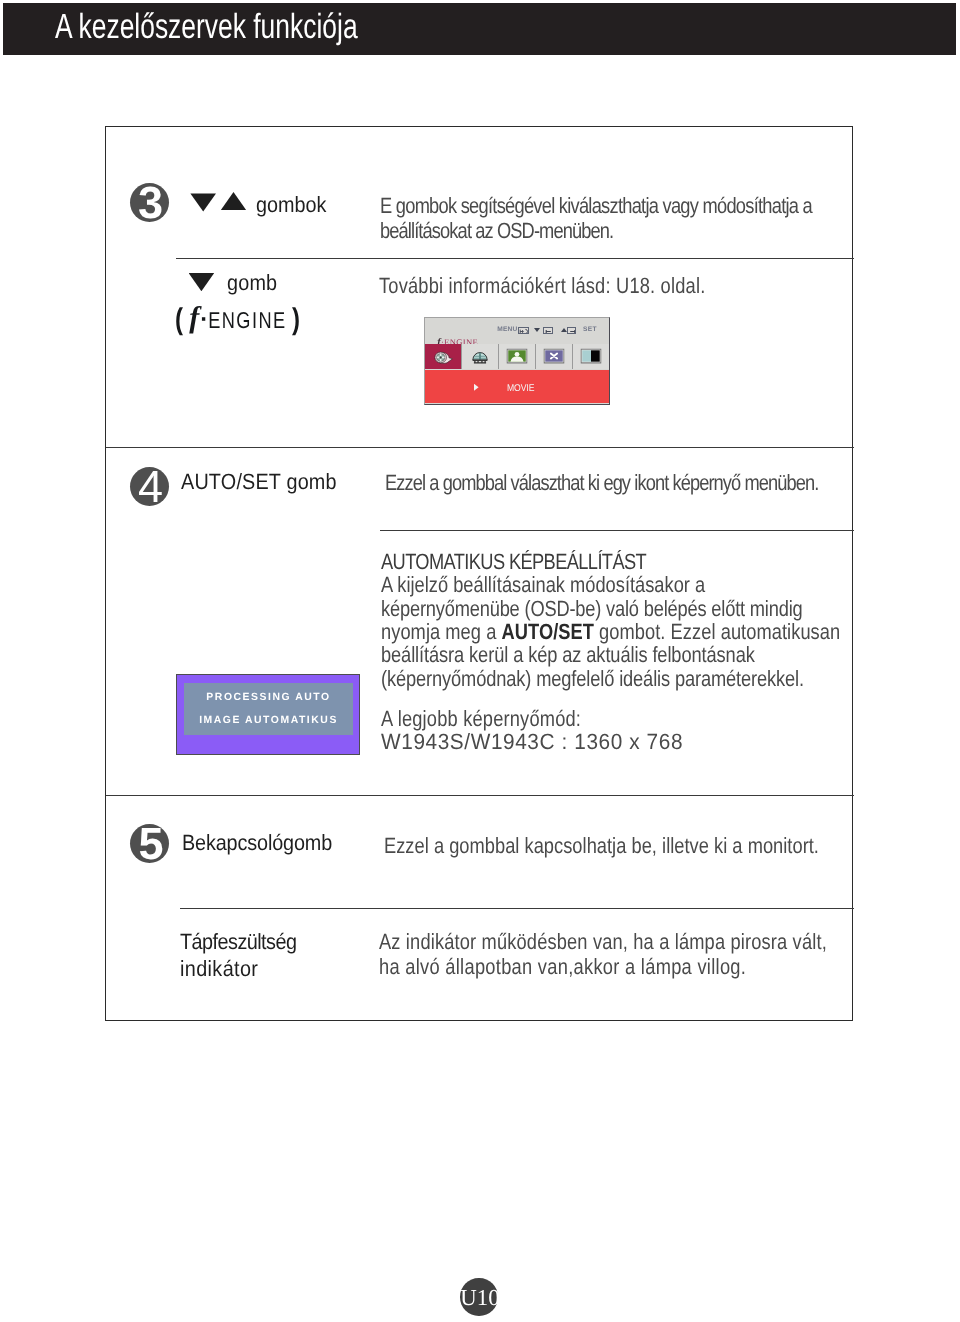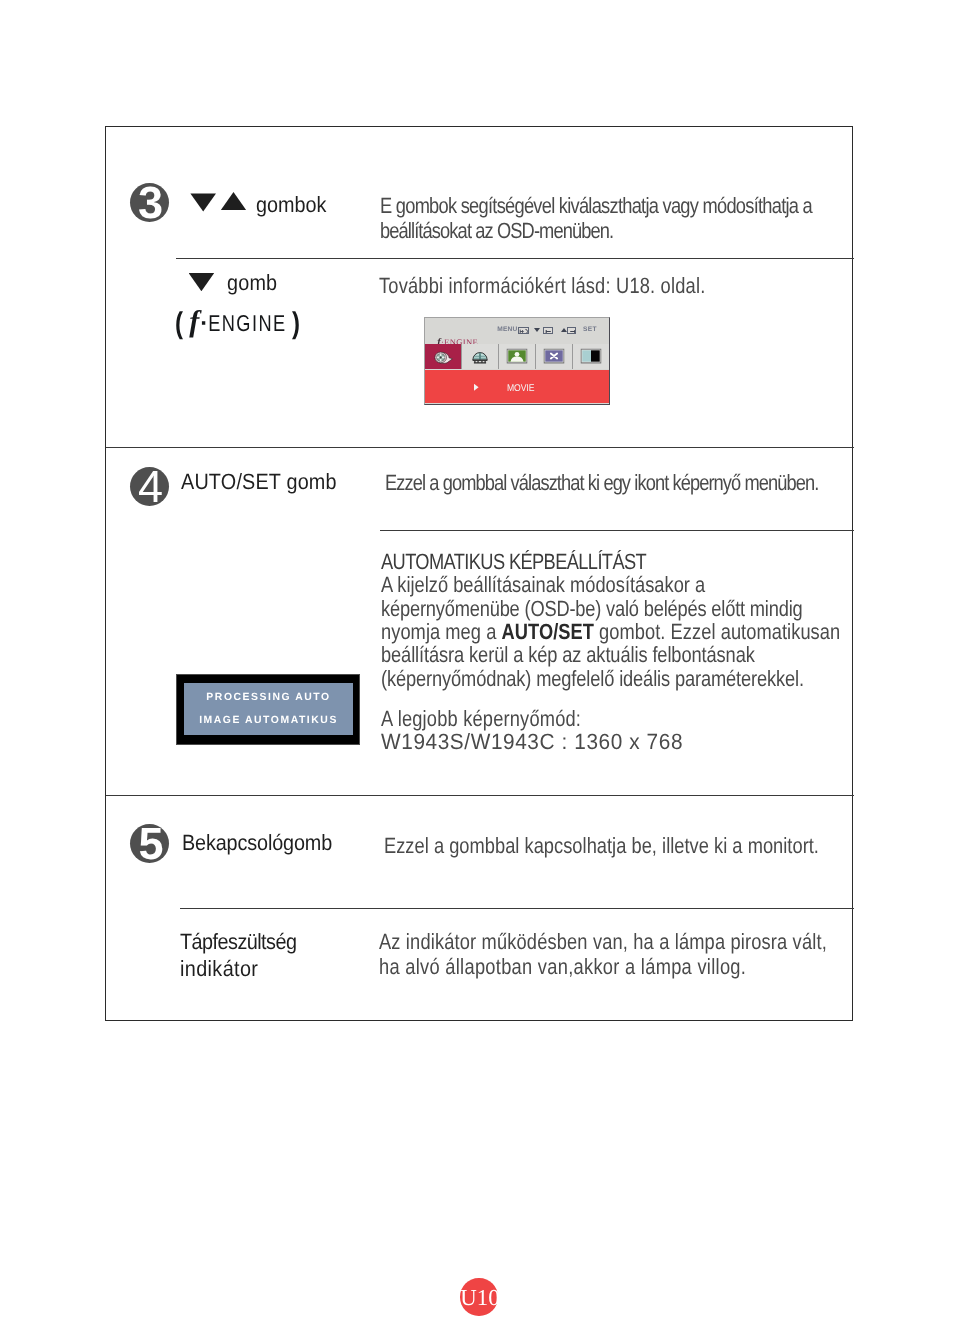--- a/index.html
+++ b/index.html
@@ -34,21 +34,21 @@
   line-height:39px;text-align:center;font-weight:bold;letter-spacing:-2px;
   transform:scaleX(1.0);transform-origin:50% 50%;font-family:"Liberation Sans",sans-serif;}
 .circ.thin span{font-weight:normal;}
 
 
 .tri{position:absolute;width:25.6px;height:18.2px;background:#1e1e1e;}
 .tri.dn{clip-path:polygon(0% 0%,100% 0%,50% 100%);}
 .tri.up{clip-path:polygon(50% 0%,100% 100%,0% 100%);}
 
 
-.feng{position:absolute;white-space:nowrap;color:#16181a;font-size:24px;line-height:36px;}
+.feng{position:absolute;white-space:nowrap;color:#16181a;font-size:24px;line-height:28px;}
 .feng .par{font-size:30px;font-weight:bold;vertical-align:-2px;display:inline-block;transform:scaleX(0.8);}
 .feng .f{font-family:"Liberation Serif",serif;font-style:italic;font-weight:bold;font-size:30px;letter-spacing:1px;}
 .feng .dot{font-weight:bold;}
 .feng .en{font-size:18.2px;letter-spacing:1.45px;display:inline-block;transform:scaleY(1.26);transform-origin:50% 62%;}
 
 
 #osd{position:absolute;left:424px;top:317px;width:186px;height:88px;background:#d7d7d4;
   border-top:1.4px solid #a2a2a2;border-left:1.4px solid #a2a2a2;
   border-right:1.4px solid #4a4a52;border-bottom:1.4px solid #4a4a52;box-sizing:border-box;}
 #osd .top{position:absolute;left:0;top:0;width:100%;height:26px;background:#d7d7d4;}
@@ -65,34 +65,37 @@
 #osd .cell{flex:1 1 0;position:relative;border-right:1px solid #9a9a9a;box-sizing:border-box;background:#dcdcda;}
 #osd .cell:last-child{border-right:none;}
 #osd .cell.sel{background:#a82048;}
 #osd .cell svg{position:absolute;left:50%;top:50%;transform:translate(-50%,-50%);}
 #osd .cell.sel svg{transform:translate(-48%,-38%);}
 #osd .panel{position:absolute;left:0;top:51.5px;width:100%;height:33.2px;background:#ef4444;}
 #osd .panel .mv{position:absolute;left:81.5px;top:14.6px;color:#f4f4f4;font-size:9.8px;line-height:10px;letter-spacing:-0.1px;font-weight:normal;display:inline-block;transform:scaleX(0.88);transform-origin:left top;font-family:"Liberation Sans",sans-serif;}
 #osd .panel .ar{position:absolute;left:49px;top:14.2px;width:4.6px;height:7.0px;background:#f4f4f4;clip-path:polygon(0% 0%,100% 50%,0% 100%);}
 
 
-#pbox{position:absolute;left:176px;top:674px;width:184px;height:71px;background:#000000;border:1.5px solid #4d4d4d;box-sizing:border-box;}
+#pbox{position:absolute;left:176px;top:674px;width:184px;height:81px;background:#8b5cf6;border:1.5px solid #4d4d4d;box-sizing:border-box;}
 #pbox .inner{position:absolute;left:7px;top:8px;width:169px;height:52px;background:#7e93ae;}
 #pbox .l{position:absolute;left:0;width:169px;text-align:center;color:#ffffff;font-size:10.4px;font-weight:bold;letter-spacing:1.55px;line-height:10px;}
 
 
-#pg{position:absolute;left:460.3px;top:1278.1px;width:37.5px;height:37.5px;border-radius:50%;background:#ef4444;}
+#pg{position:absolute;left:460.3px;top:1278.1px;width:37.5px;height:37.5px;border-radius:50%;background:#404040;}
 #pg span{position:absolute;left:0;top:0;width:37.5px;height:37.5px;color:#fff;font-family:"Liberation Serif",serif;
   font-size:22.8px;line-height:39.6px;text-align:center;letter-spacing:0.1px;}
 </style>
 </head>
 <body>
 
 <div class="page">
 
+  <div id="hdr">
+    <div class="title">A kezelőszervek funkciója</div>
+  </div>
 
   <div id="tbl">
 
     <div class="hl" style="left:70px;top:131px;width:678px"></div>
     <div class="hl" style="left:0px;top:320px;width:748px"></div>
     <div class="hl" style="left:274px;top:403px;width:474px"></div>
     <div class="hl" style="left:0px;top:668px;width:748px"></div>
     <div class="hl" style="left:74px;top:781px;width:674px"></div>
 
     <div class="circ" style="left:23.9px;top:55.6px">

